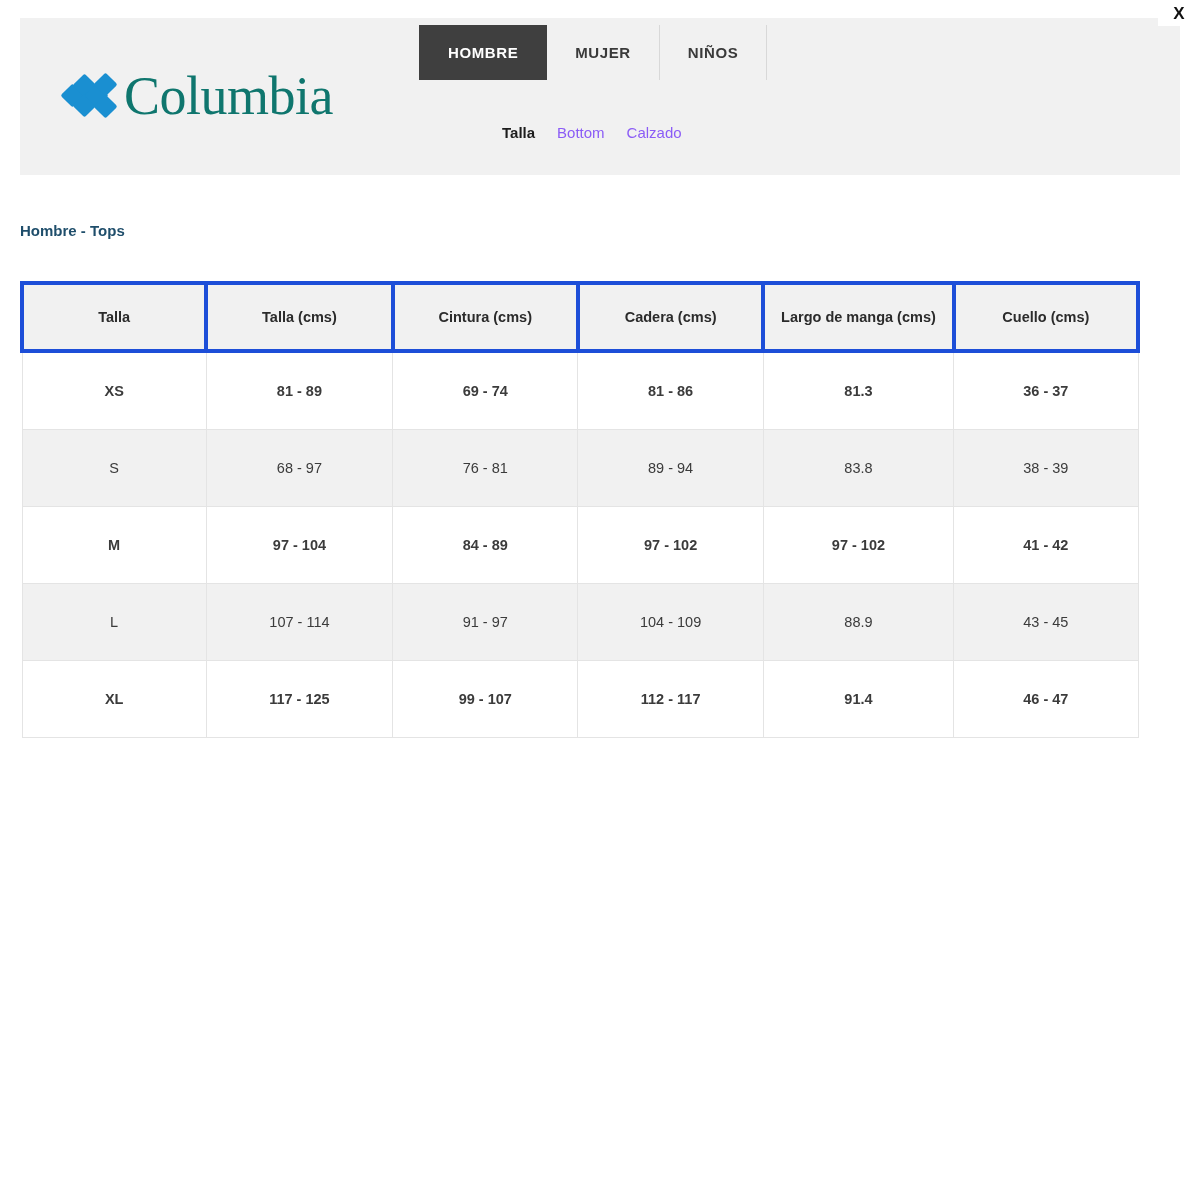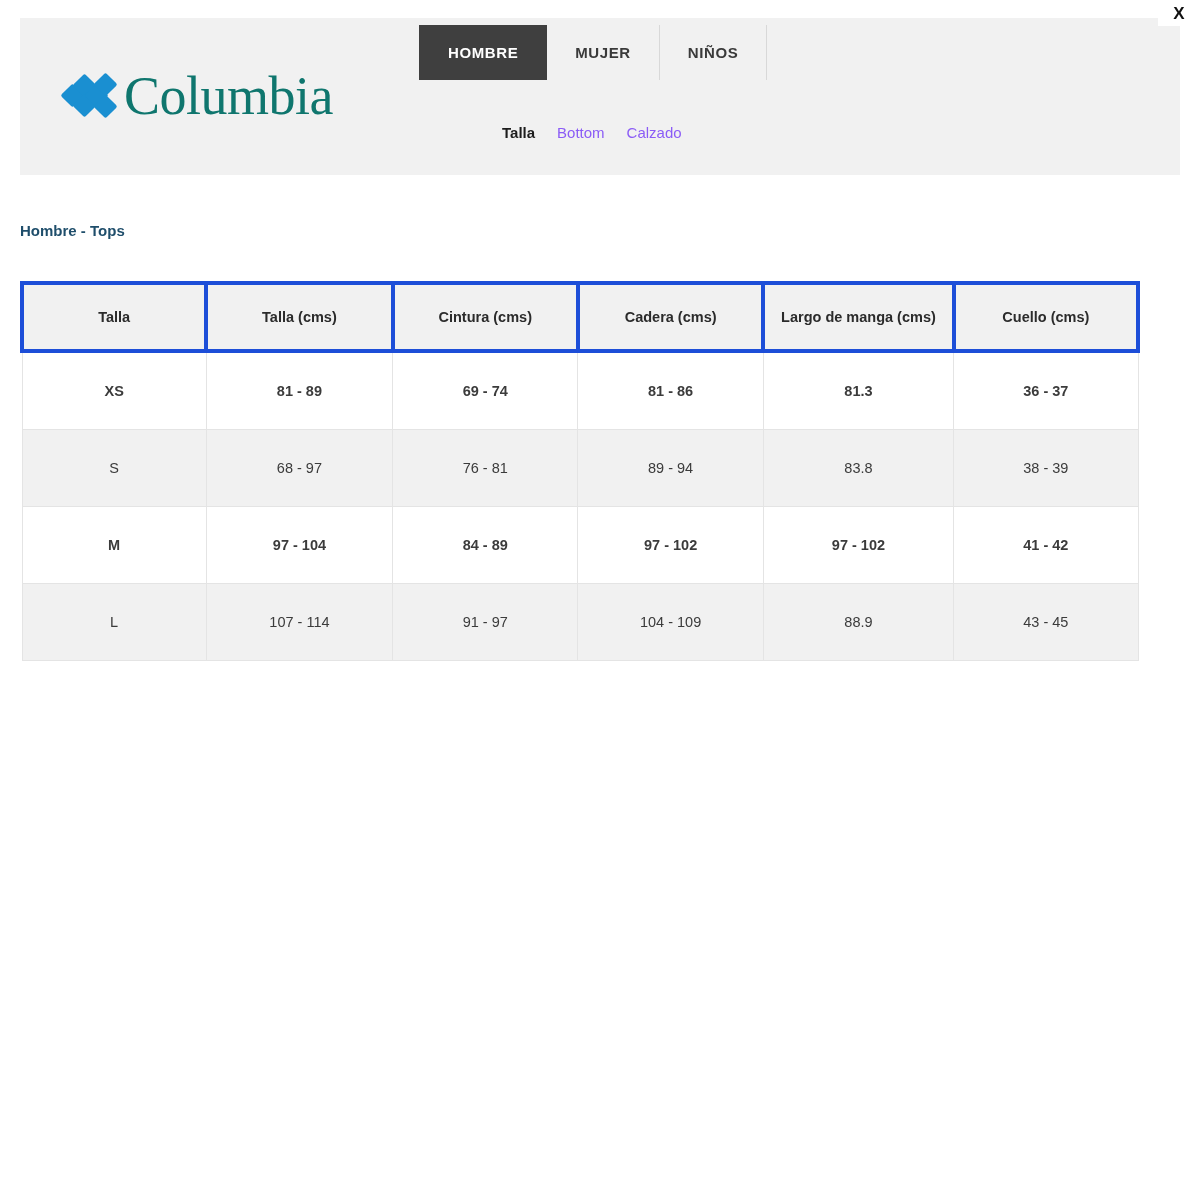--- a/index.html
+++ b/index.html
@@ -261,15 +261,23 @@
         <td>41 - 42</td>
       </tr>
       <tr class="alt">
         <td>L</td>
         <td>107 - 114</td>
         <td>91 - 97</td>
         <td>104 - 109</td>
         <td>88.9</td>
         <td>43 - 45</td>
       </tr>
+      <tr class="plain">
+        <td>XL</td>
+        <td>117 - 125</td>
+        <td>99 - 107</td>
+        <td>112 - 117</td>
+        <td>91.4</td>
+        <td>46 - 47</td>
+      </tr>
     </tbody>
   </table>
 </div>
 
 </body></html>

